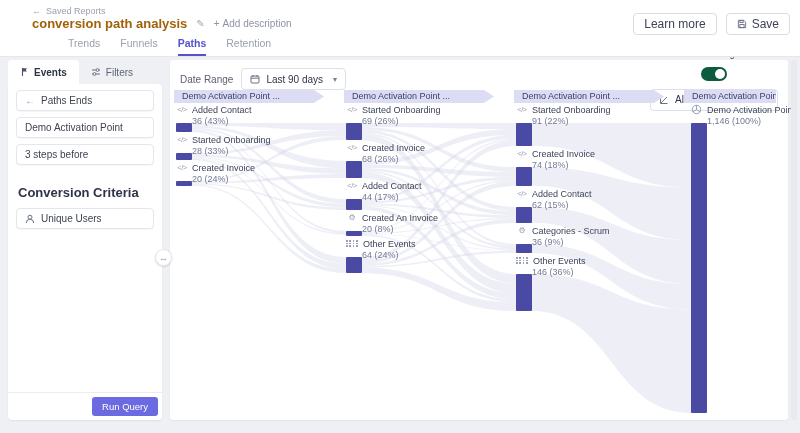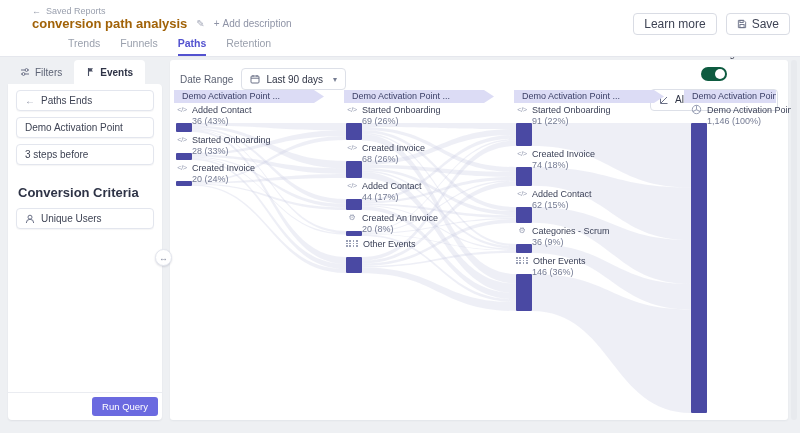--- a/index.html
+++ b/index.html
@@ -93,38 +93,38 @@
   <div class="tabs">
     <div class="tab">Trends</div>
     <div class="tab">Funnels</div>
     <div class="tab active">Paths</div>
     <div class="tab">Retention</div>
   </div>
 </div>
 
 <div class="sidebar">
   <div class="s-tabs">
+    <div class="s-tab active">
+      <span>
+          <svg class="mini" width="9" height="10" viewBox="0 0 9 10">
+            <path d="M2.5 1v8" stroke="#4a4f63" stroke-width="1.1" fill="none"></path>
+            <path d="M2.5 1.3h4.5l-1.3 1.6 1.3 1.6H2.5z" fill="#4a4f63"></path>
+          </svg>
+        </span>
+      <span>Events</span>
+    </div>
     <div class="s-tab">
       <span>
           <svg class="mini" width="10" height="10" viewBox="0 0 10 10">
             <path d="M1 3h8M1 7h8" stroke="#6a7086" stroke-width="1"></path>
             <circle cx="6.5" cy="3" r="1.4" fill="#fff" stroke="#6a7086"></circle>
             <circle cx="3.5" cy="7" r="1.4" fill="#fff" stroke="#6a7086"></circle>
           </svg>
         </span>
       <span>Filters</span>
-    </div>
-    <div class="s-tab active">
-      <span>
-          <svg class="mini" width="9" height="10" viewBox="0 0 9 10">
-            <path d="M2.5 1v8" stroke="#4a4f63" stroke-width="1.1" fill="none"></path>
-            <path d="M2.5 1.3h4.5l-1.3 1.6 1.3 1.6H2.5z" fill="#4a4f63"></path>
-          </svg>
-        </span>
-      <span>Events</span>
     </div>
   </div>
   <div class="s-body">
     <div class="s-box">
       <span class="s-arrow">←</span>
       <span>Paths Ends</span>
     </div>
     <div class="s-box">
       <span>Demo Activation Point</span>
     </div>
@@ -295,20 +295,21 @@
             <i></i>
             <i></i>
             <i></i>
             <i></i>
             <i></i>
             <i></i>
             <i></i>
           </span>
           <span>Other Events</span>
         </div>
+        <div class="ncount">64 (24%)</div>
       </div>
       <div class="bar" style="left: 172px; top: 167px; height: 16px; background: rgb(74, 73, 163);"></div>
       <div class="banner tip" style="left: 340px; width: 150px;">Demo Activation Point ...</div>
       <div class="nlabel" style="left: 342px; top: 15px;">
         <div class="nrow">
           <span class="ic ic-code">&lt;/&gt;</span>
           <span>Started Onboarding</span>
         </div>
         <div class="ncount">91 (22%)</div>
       </div>

